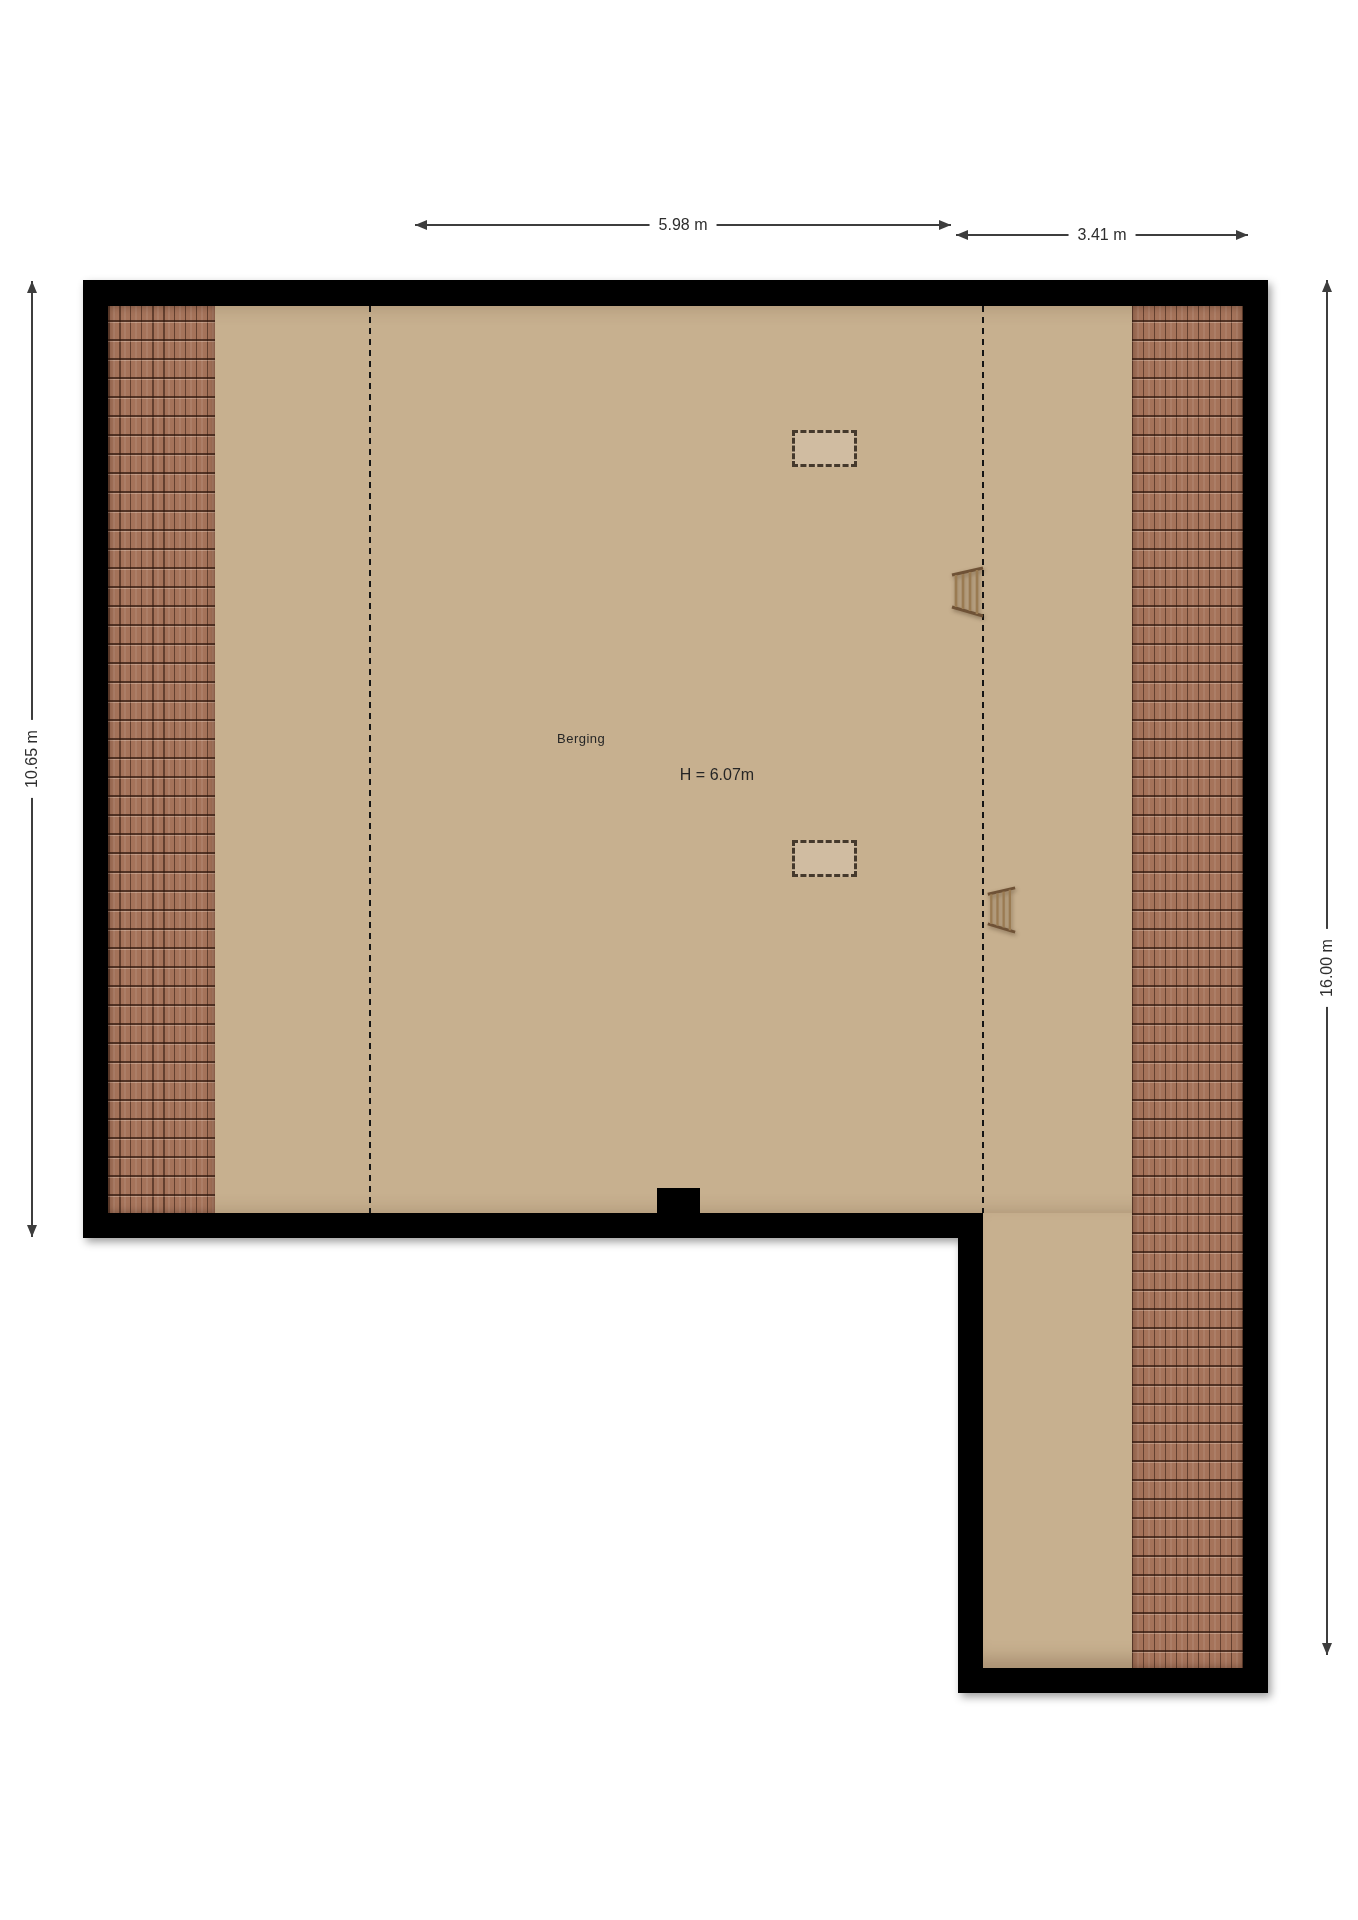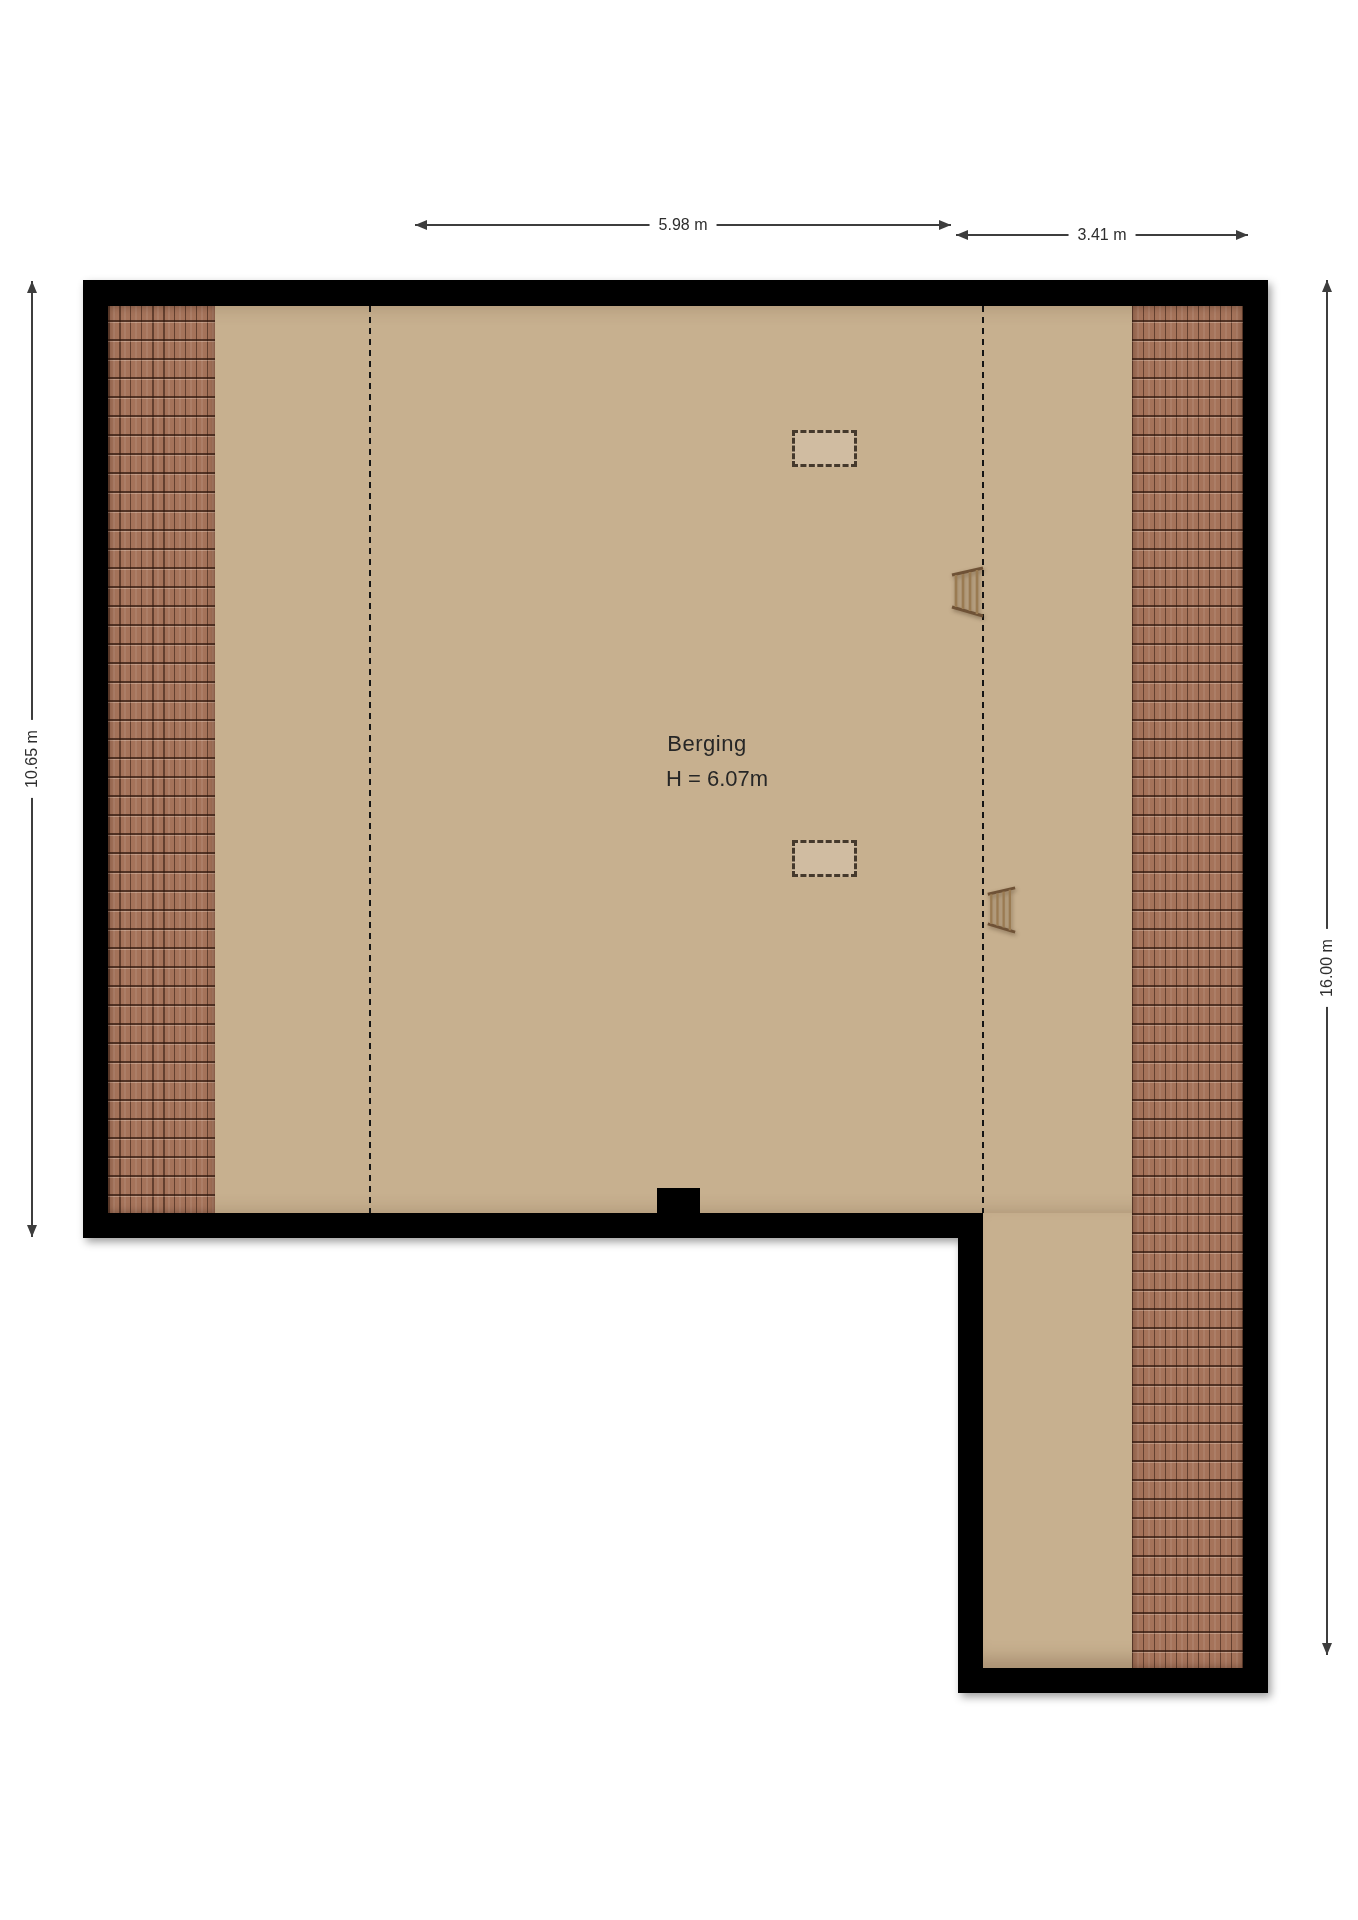--- a/index.html
+++ b/index.html
@@ -53,24 +53,24 @@
   .skylight-1{left:792px;top:430px;}
   .skylight-2{left:792px;top:840px;}
 
   .door-stub{position:absolute;left:657px;top:1188px;width:43px;height:50px;background:var(--wall);}
 
   .ladder{position:absolute;filter:drop-shadow(1px 2px 2px rgba(60,40,20,0.45));}
   .ladder-1{left:950px;top:566px;width:34px;height:52px;}
   .ladder-2{left:986px;top:886px;width:30px;height:48px;}
   .ladder svg{width:100%;height:100%;display:block;}
 
-  .room-label{position:absolute;left:557px;top:731px;width:300px;text-align:center;
-              font-size:22px;color:#262626;letter-spacing:0.5px;}
+  .room-label{position:absolute;left:557px;top:731px;width:300px;
+              font-size:13px;color:#262626;letter-spacing:0.5px;}
   .room-height{position:absolute;left:567px;top:766px;width:300px;text-align:center;
-              font-size:22px;color:#262626;}
+              font-size:16px;color:#262626;}
 
   
   .dim-h{position:absolute;height:16px;}
   .dim-h .line{position:absolute;left:0;right:0;top:7px;height:2px;background:var(--dimension-line);}
   .dim-h .label{position:absolute;left:50%;top:50%;transform:translate(-50%,-50%);
                 background:#ffffff;padding:0 9px;font-size:16px;white-space:nowrap;color:#2e2e2e;}
   .arr{position:absolute;width:0;height:0;}
   .dim-h .arr-left{left:0;top:3px;border-top:5px solid transparent;border-bottom:5px solid transparent;border-right:12px solid var(--dimension-line);}
   .dim-h .arr-right{right:0;top:3px;border-top:5px solid transparent;border-bottom:5px solid transparent;border-left:12px solid var(--dimension-line);}
 

